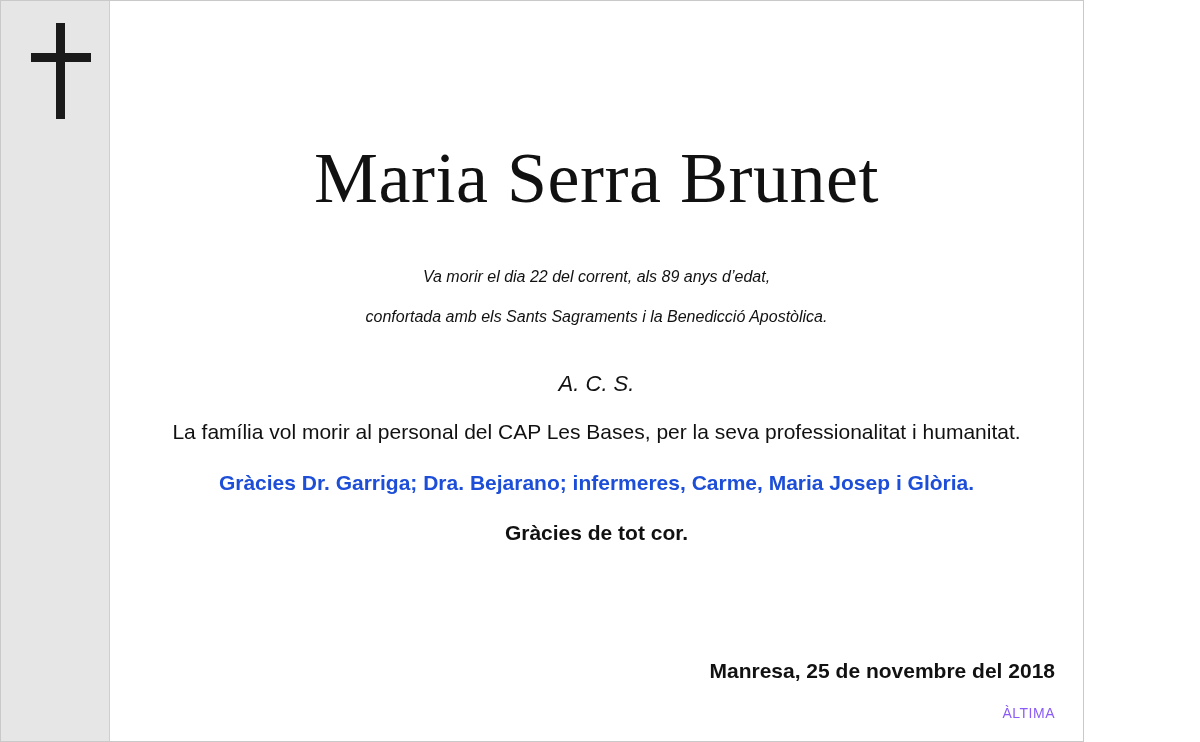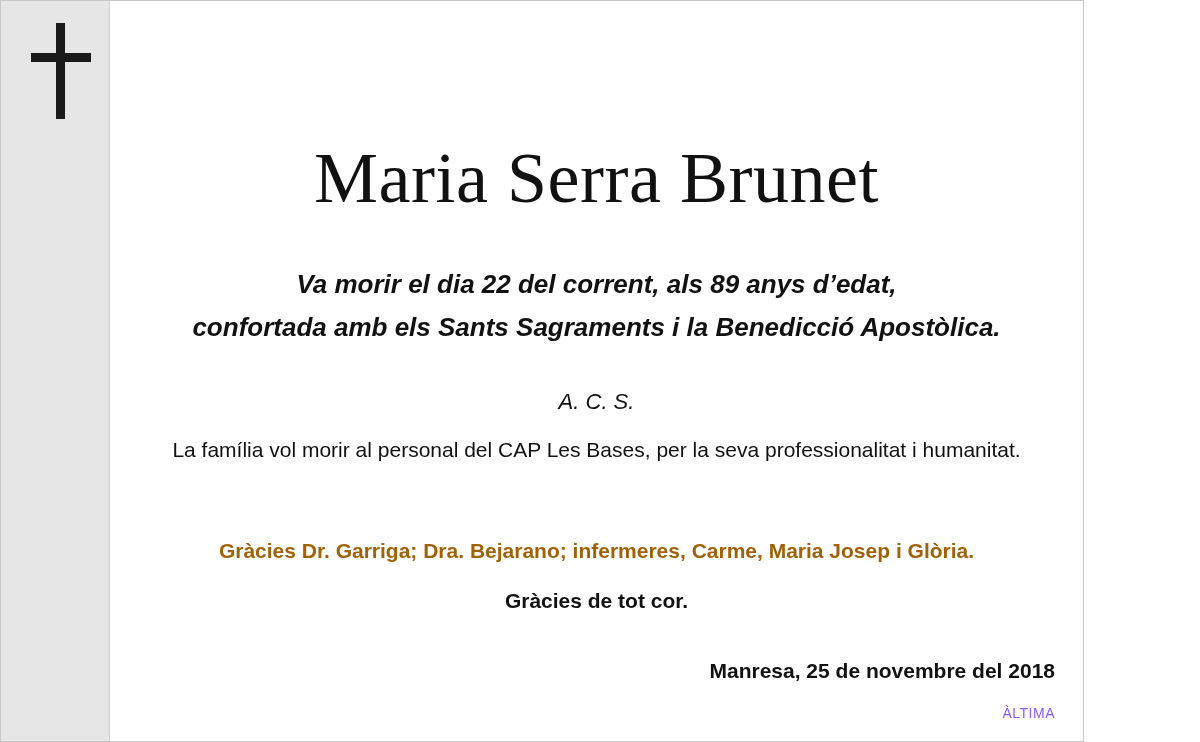--- a/index.html
+++ b/index.html
@@ -77,47 +77,47 @@
     color: #111111;
     margin-top: 48px;
   }
   .widow {
     font-size: 23px;
     font-style: italic;
     font-weight: bold;
     line-height: 1.5;
   }
   .death-line {
-    font-size: 26px;
+    font-size: 16px;
     font-style: italic;
-    font-weight: bold;
+    font-weight: normal;
     line-height: 1.5;
-    margin-top: 4px;
+    margin-top: 16px;
   }
   .acs {
     text-align: center;
     font-size: 22px;
     font-style: italic;
     color: #111111;
     margin-top: 42px;
   }
   .thanks-text {
     text-align: center;
     font-size: 21px;
     color: #111111;
     margin-top: 20px;
     line-height: 1.45;
     white-space: nowrap;
   }
   .staff-line {
     text-align: center;
     font-size: 21px;
     font-weight: bold;
-    color: #a16207;
-    margin-top: 70px;
+    color: #1d4ed8;
+    margin-top: 20px;
     line-height: 1.5;
   }
   .heart-line {
     text-align: center;
     font-size: 21px;
     font-weight: bold;
     color: #111111;
     margin-top: 18px;
     line-height: 1.5;
   }

